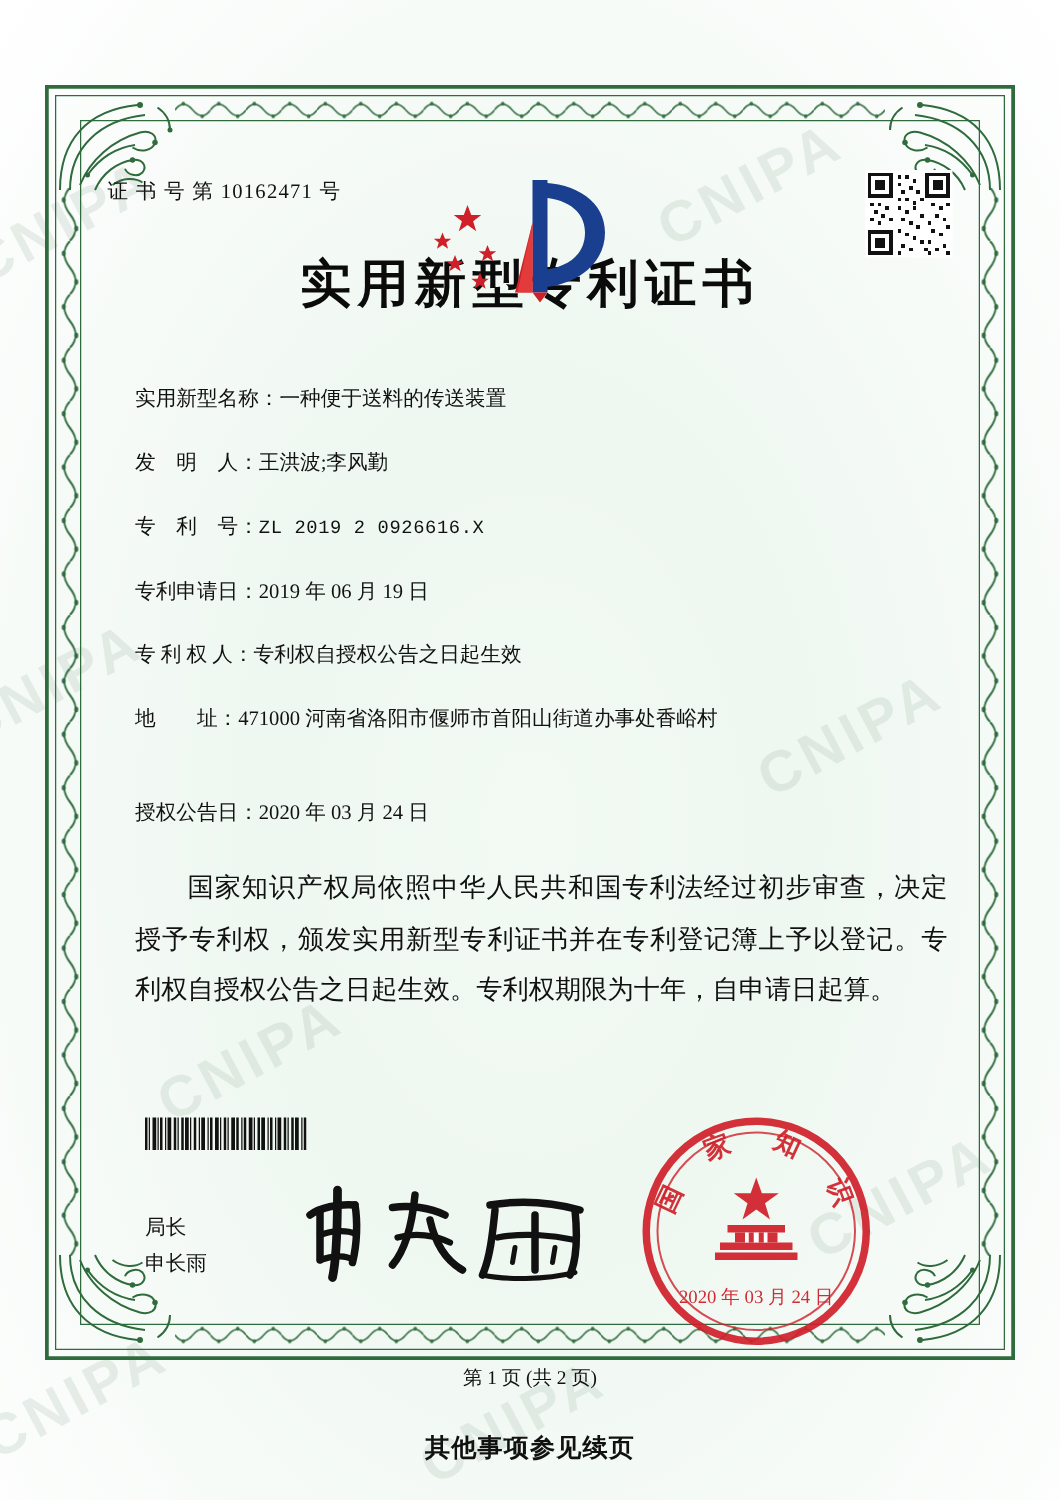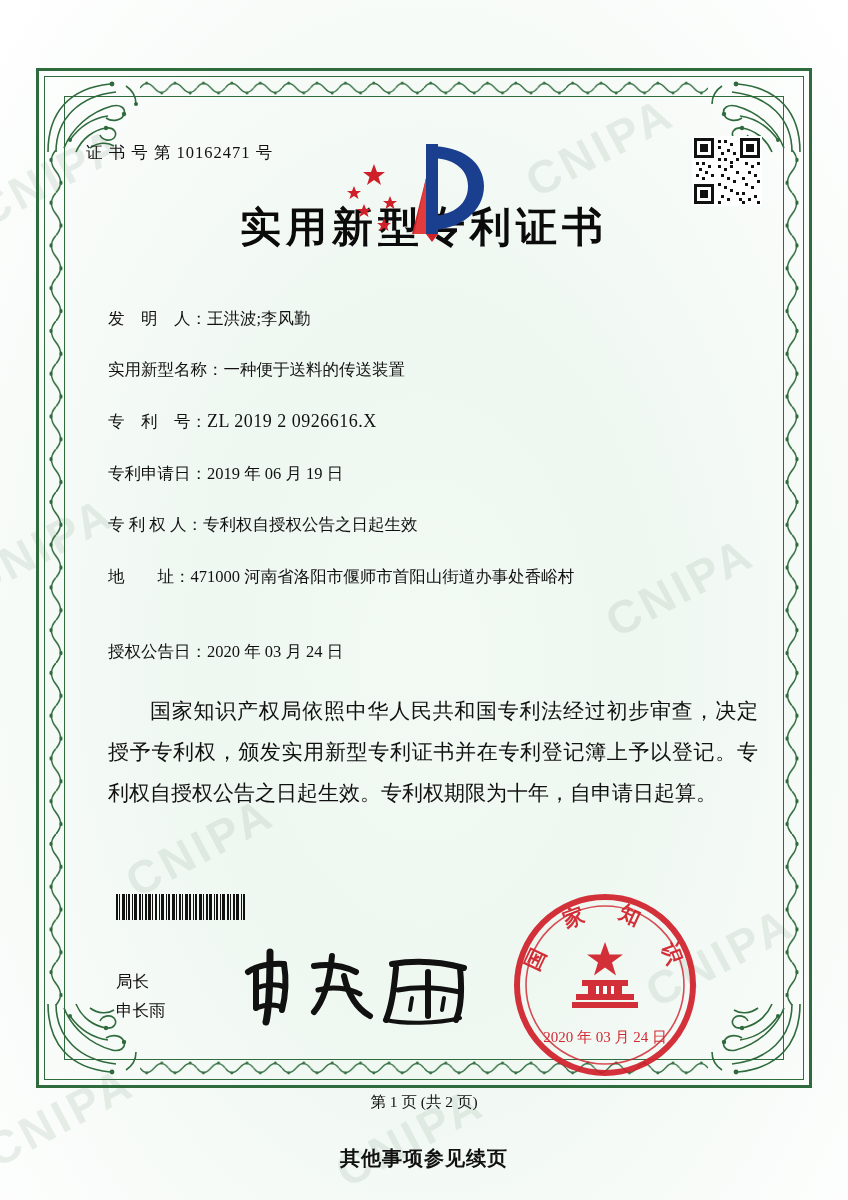--- a/index.html
+++ b/index.html
@@ -156,21 +156,21 @@
   }
   .field-row.pair .field-left {
     flex: 0 0 300px;
     display: flex;
     margin-top: 24px;
   }
   .field-row.pair .field-right {
     display: flex;
   }
 
-  .mono-val { font-family: Liberation Serif, serif; font-size: 18px; letter-spacing: .5px;}
+  .mono-val { font-family: Liberation Mono, monospace; font-size: 15px; letter-spacing: .5px;}
 
   .para {
     font-size: 21px;
     color: #111;
     line-height: 1.95;
     text-align: justify;
     text-indent: 2em;
     margin-top: 6px;
     padding-left: 22px;
     padding-right: 4px;
@@ -468,27 +468,27 @@
 
     <div class="cert-no">
       <span>证 书 号 第</span><span>&nbsp;</span><span>10162471</span><span>&nbsp;</span><span>号</span>
     </div>
 
     <div class="title">实用新型专利证书</div>
 
     <div class="fields">
 
       <div class="field-row">
+        <span class="field-label">实用新型名称：</span>
+        <span class="field-value">一种便于送料的传送装置</span>
+      </div>
+
+      <div class="field-row">
         <span class="field-label">发    明    人：</span>
         <span class="field-value">王洪波;李风勤</span>
-      </div>
-
-      <div class="field-row">
-        <span class="field-label">实用新型名称：</span>
-        <span class="field-value">一种便于送料的传送装置</span>
       </div>
 
       <div class="field-row">
         <span class="field-label">专    利    号：</span>
         <span class="field-value mono-val">ZL 2019 2 0926616.X</span>
       </div>
 
       <div class="field-row">
         <span class="field-label">专利申请日：</span>
         <span class="field-value">2019 年 06 月 19 日</span>

